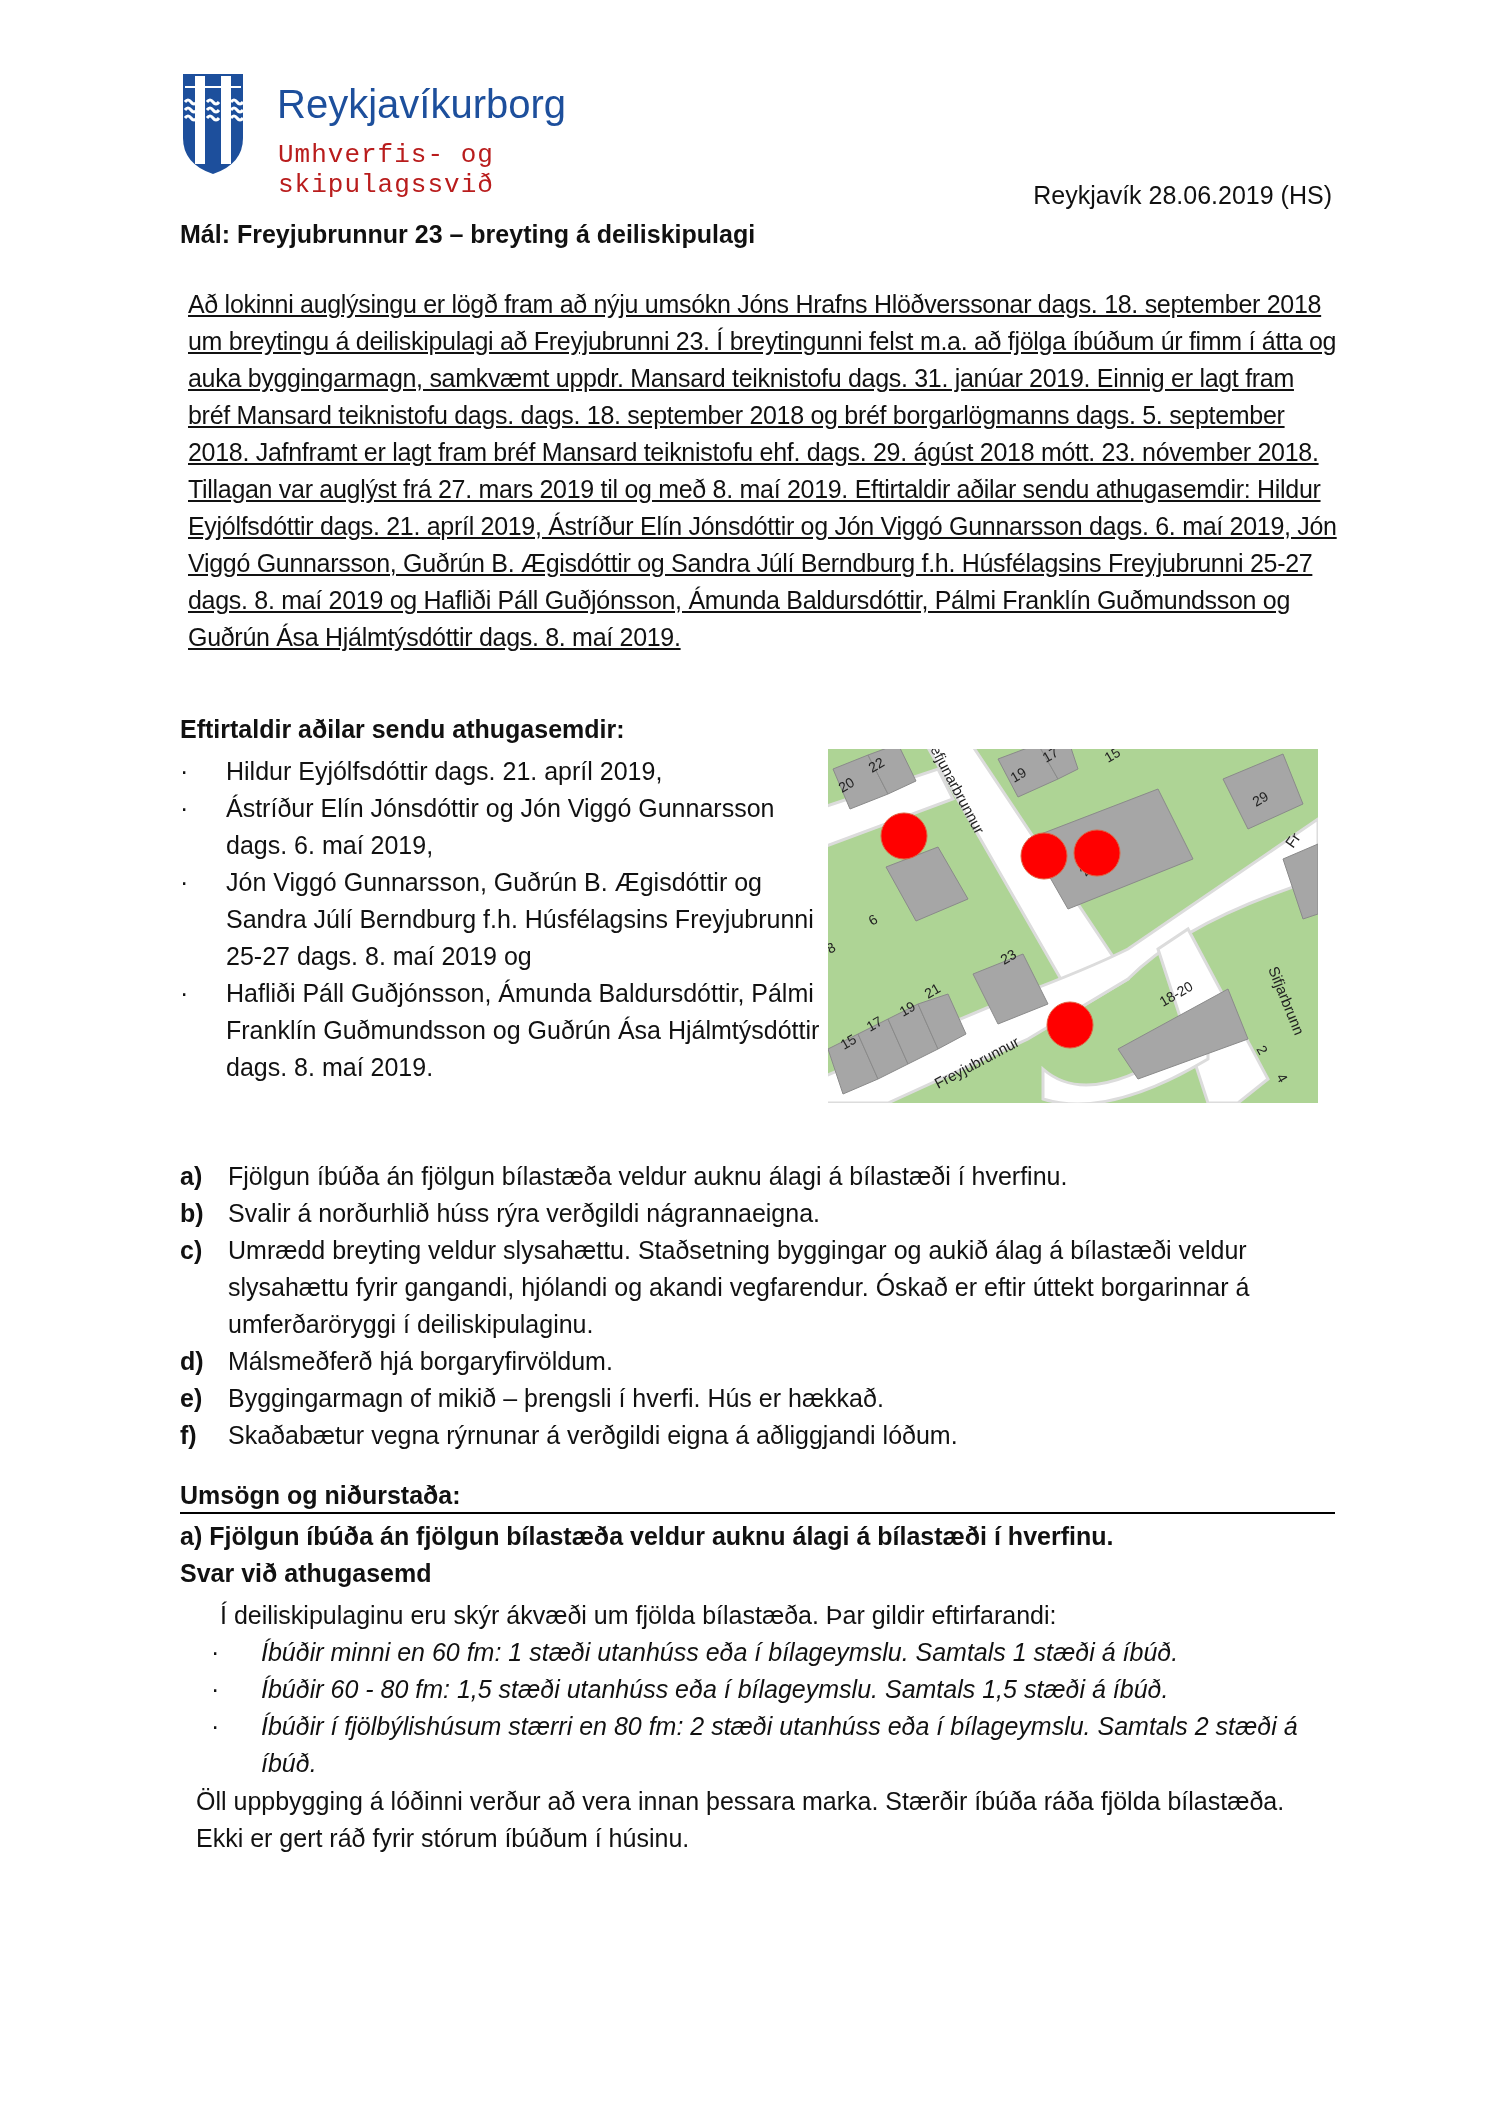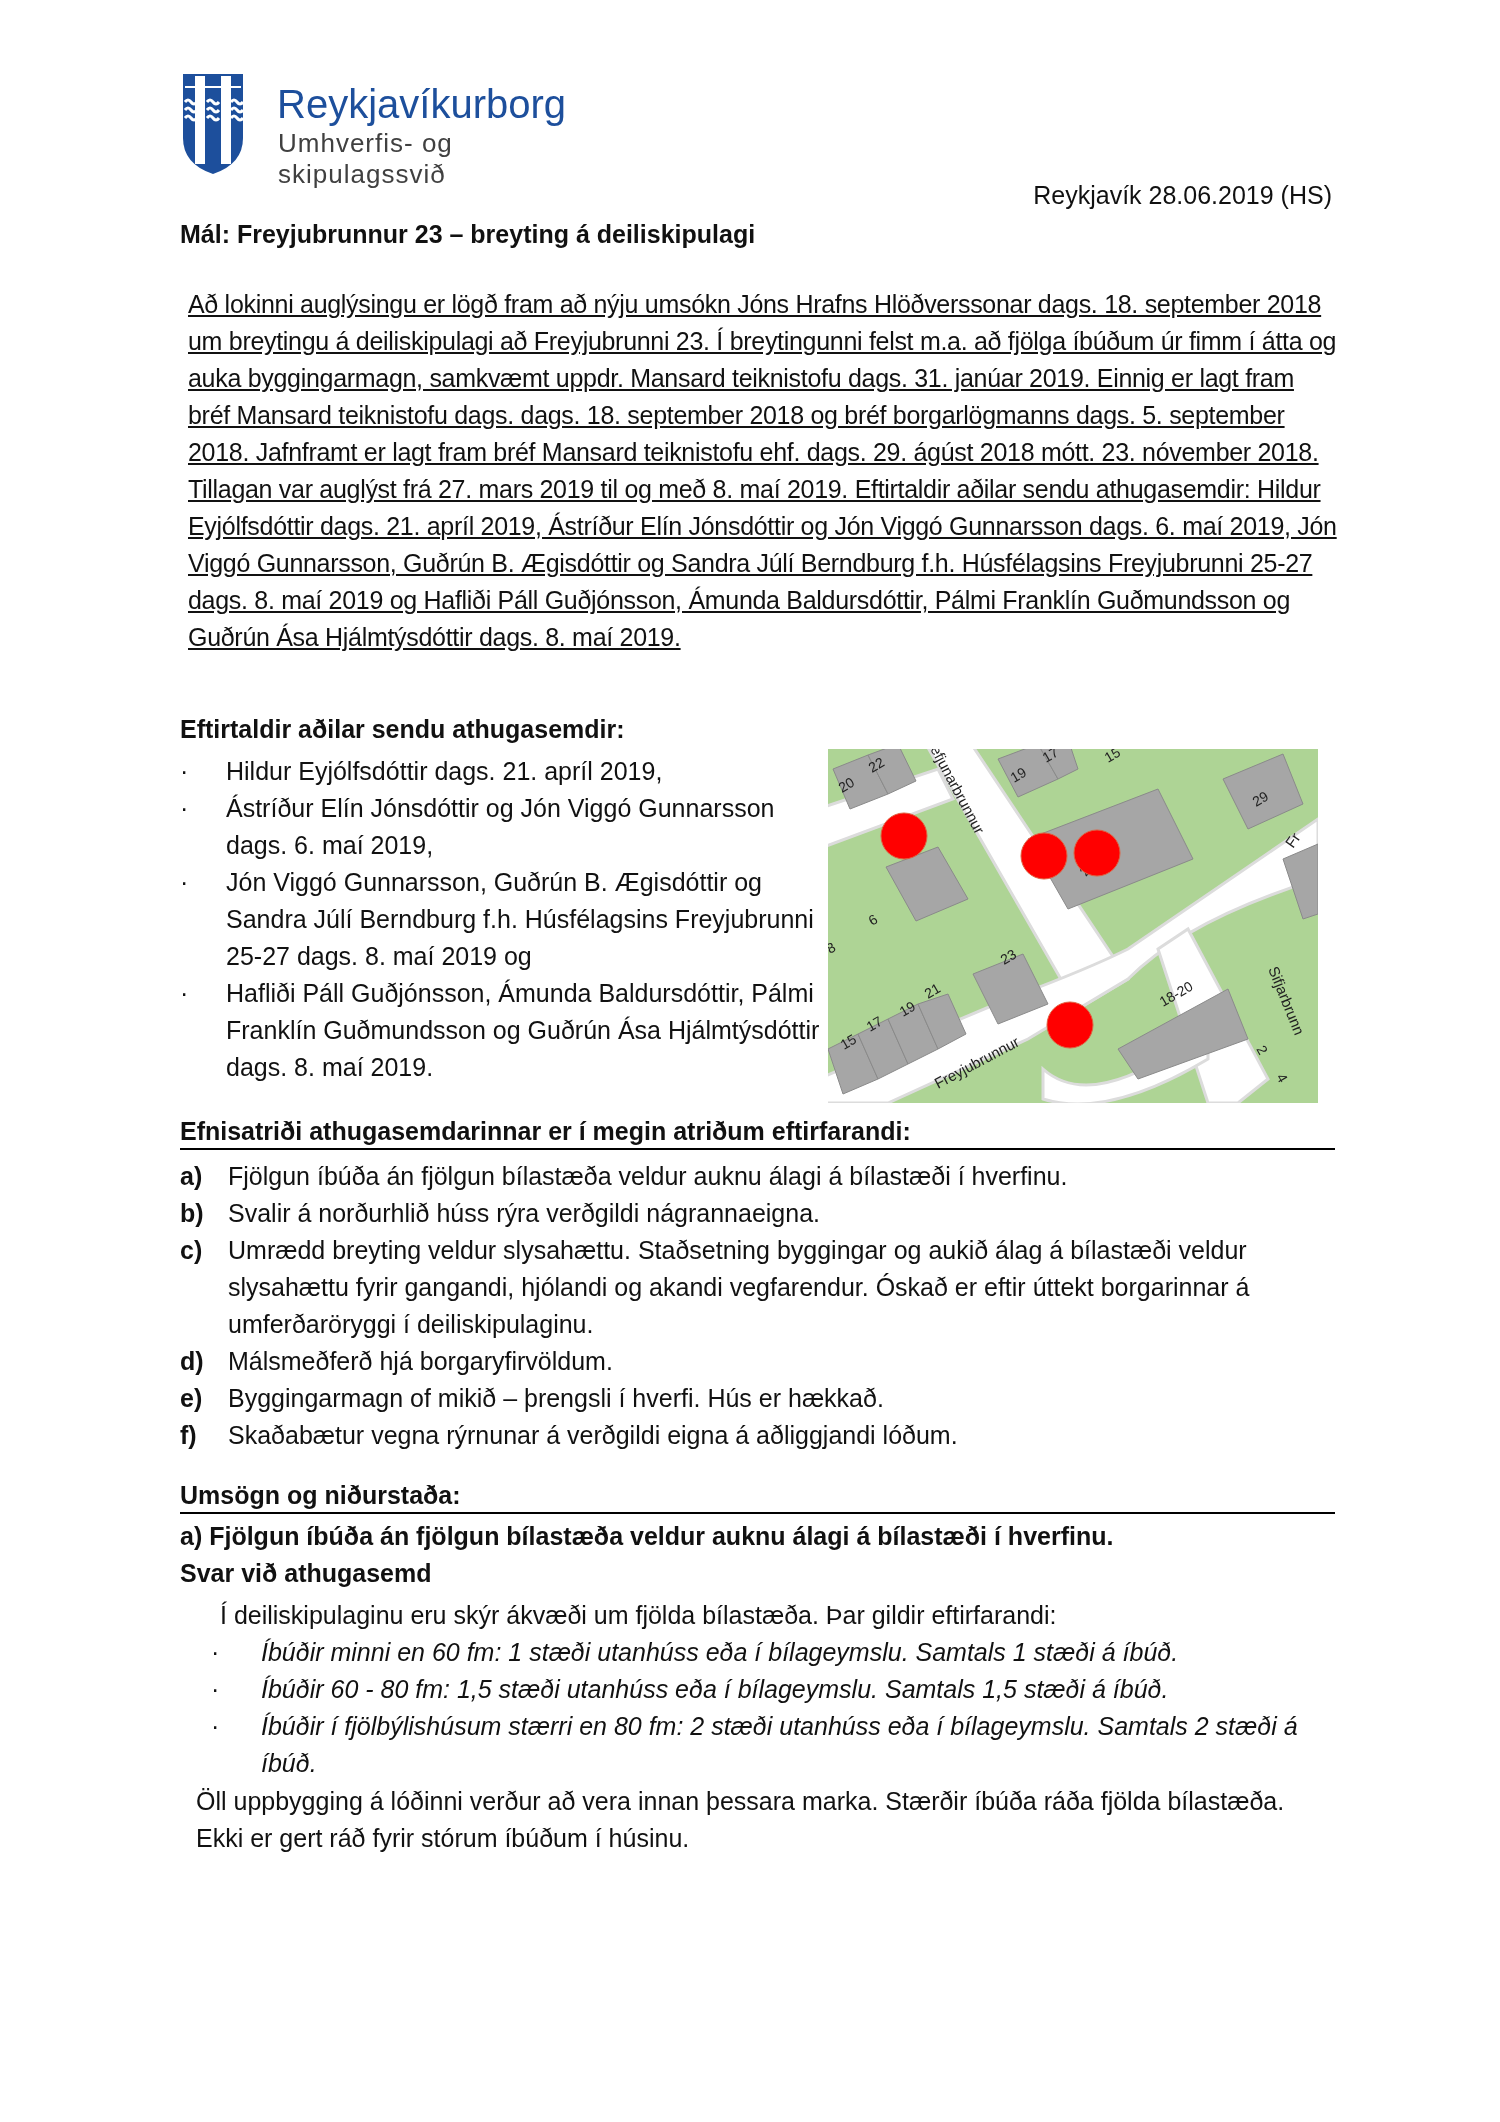--- a/index.html
+++ b/index.html
@@ -10,22 +10,22 @@
     .page { position: absolute; left: 0; top: 0; width: 1500px; height: 2122px; }
 
     
     .logo { position: absolute; left: 181px; top: 72px; width: 440px; height: 110px; }
     .shield { position: absolute; left: 0; top: 0; width: 64px; height: 104px; }
     .logo-title {
       position: absolute; left: 96px; top: 10px; font-size: 40px; color: #1d4f9c;
       font-family: "Liberation Sans", sans-serif; letter-spacing: 0px; text-align: center;
     }
     .logo-sub {
-      position: absolute; left: 97px; top: 56px; font-size: 26px; color: #404040;
-      font-family: Liberation Sans, sans-serif; letter-spacing: 1px;
+      position: absolute; left: 97px; top: 68px; font-size: 26px; color: #b91c1c;
+      font-family: Liberation Mono, monospace; letter-spacing: 1px;
     }
 
     .date-line {
       position: absolute; right: 168px; top: 181px; font-size: 25px;
     }
     .subject {
       position: absolute; left: 180px; top: 220px; font-size: 25px; font-weight: bold;
     }
     .intro {
       position: absolute; left: 180px; top: 278px; width: 1165px;
@@ -177,21 +177,20 @@
 
       <g fill="#ff0000" stroke="#e06040" stroke-width="1">
         <circle cx="76" cy="87" r="23"></circle>
         <circle cx="216" cy="107" r="23"></circle>
         <circle cx="269" cy="104" r="23"></circle>
         <circle cx="242" cy="276" r="23"></circle>
       </g>
     </svg>
   </div>
 
-  <div class="sec-head" style="top:1117px;">Efnisatriði athugasemdarinnar er í megin atriðum eftirfarandi:</div>
   <ul class="alpha-list" style="top:1158px;">
     <li><span class="letter">a)</span><span>Fjölgun íbúða án fjölgun bílastæða veldur auknu álagi á bílastæði í hverfinu.</span></li>
     <li><span class="letter">b)</span><span>Svalir á norðurhlið húss rýra verðgildi nágrannaeigna.</span></li>
     <li><span class="letter">c)</span><span>Umrædd breyting veldur slysahættu. Staðsetning byggingar og aukið álag á bílastæði veldur slysahættu fyrir gangandi, hjólandi og akandi vegfarendur. Óskað er eftir úttekt borgarinnar á umferðaröryggi í deiliskipulaginu.</span></li>
     <li><span class="letter">d)</span><span>Málsmeðferð hjá borgaryfirvöldum.</span></li>
     <li><span class="letter">e)</span><span>Byggingarmagn of mikið – þrengsli í hverfi. Hús er hækkað.</span></li>
     <li><span class="letter">f)</span><span>Skaðabætur vegna rýrnunar á verðgildi eigna á aðliggjandi lóðum.</span></li>
   </ul>
 
   <div class="sec-head" style="top:1481px;">Umsögn og niðurstaða:</div>

